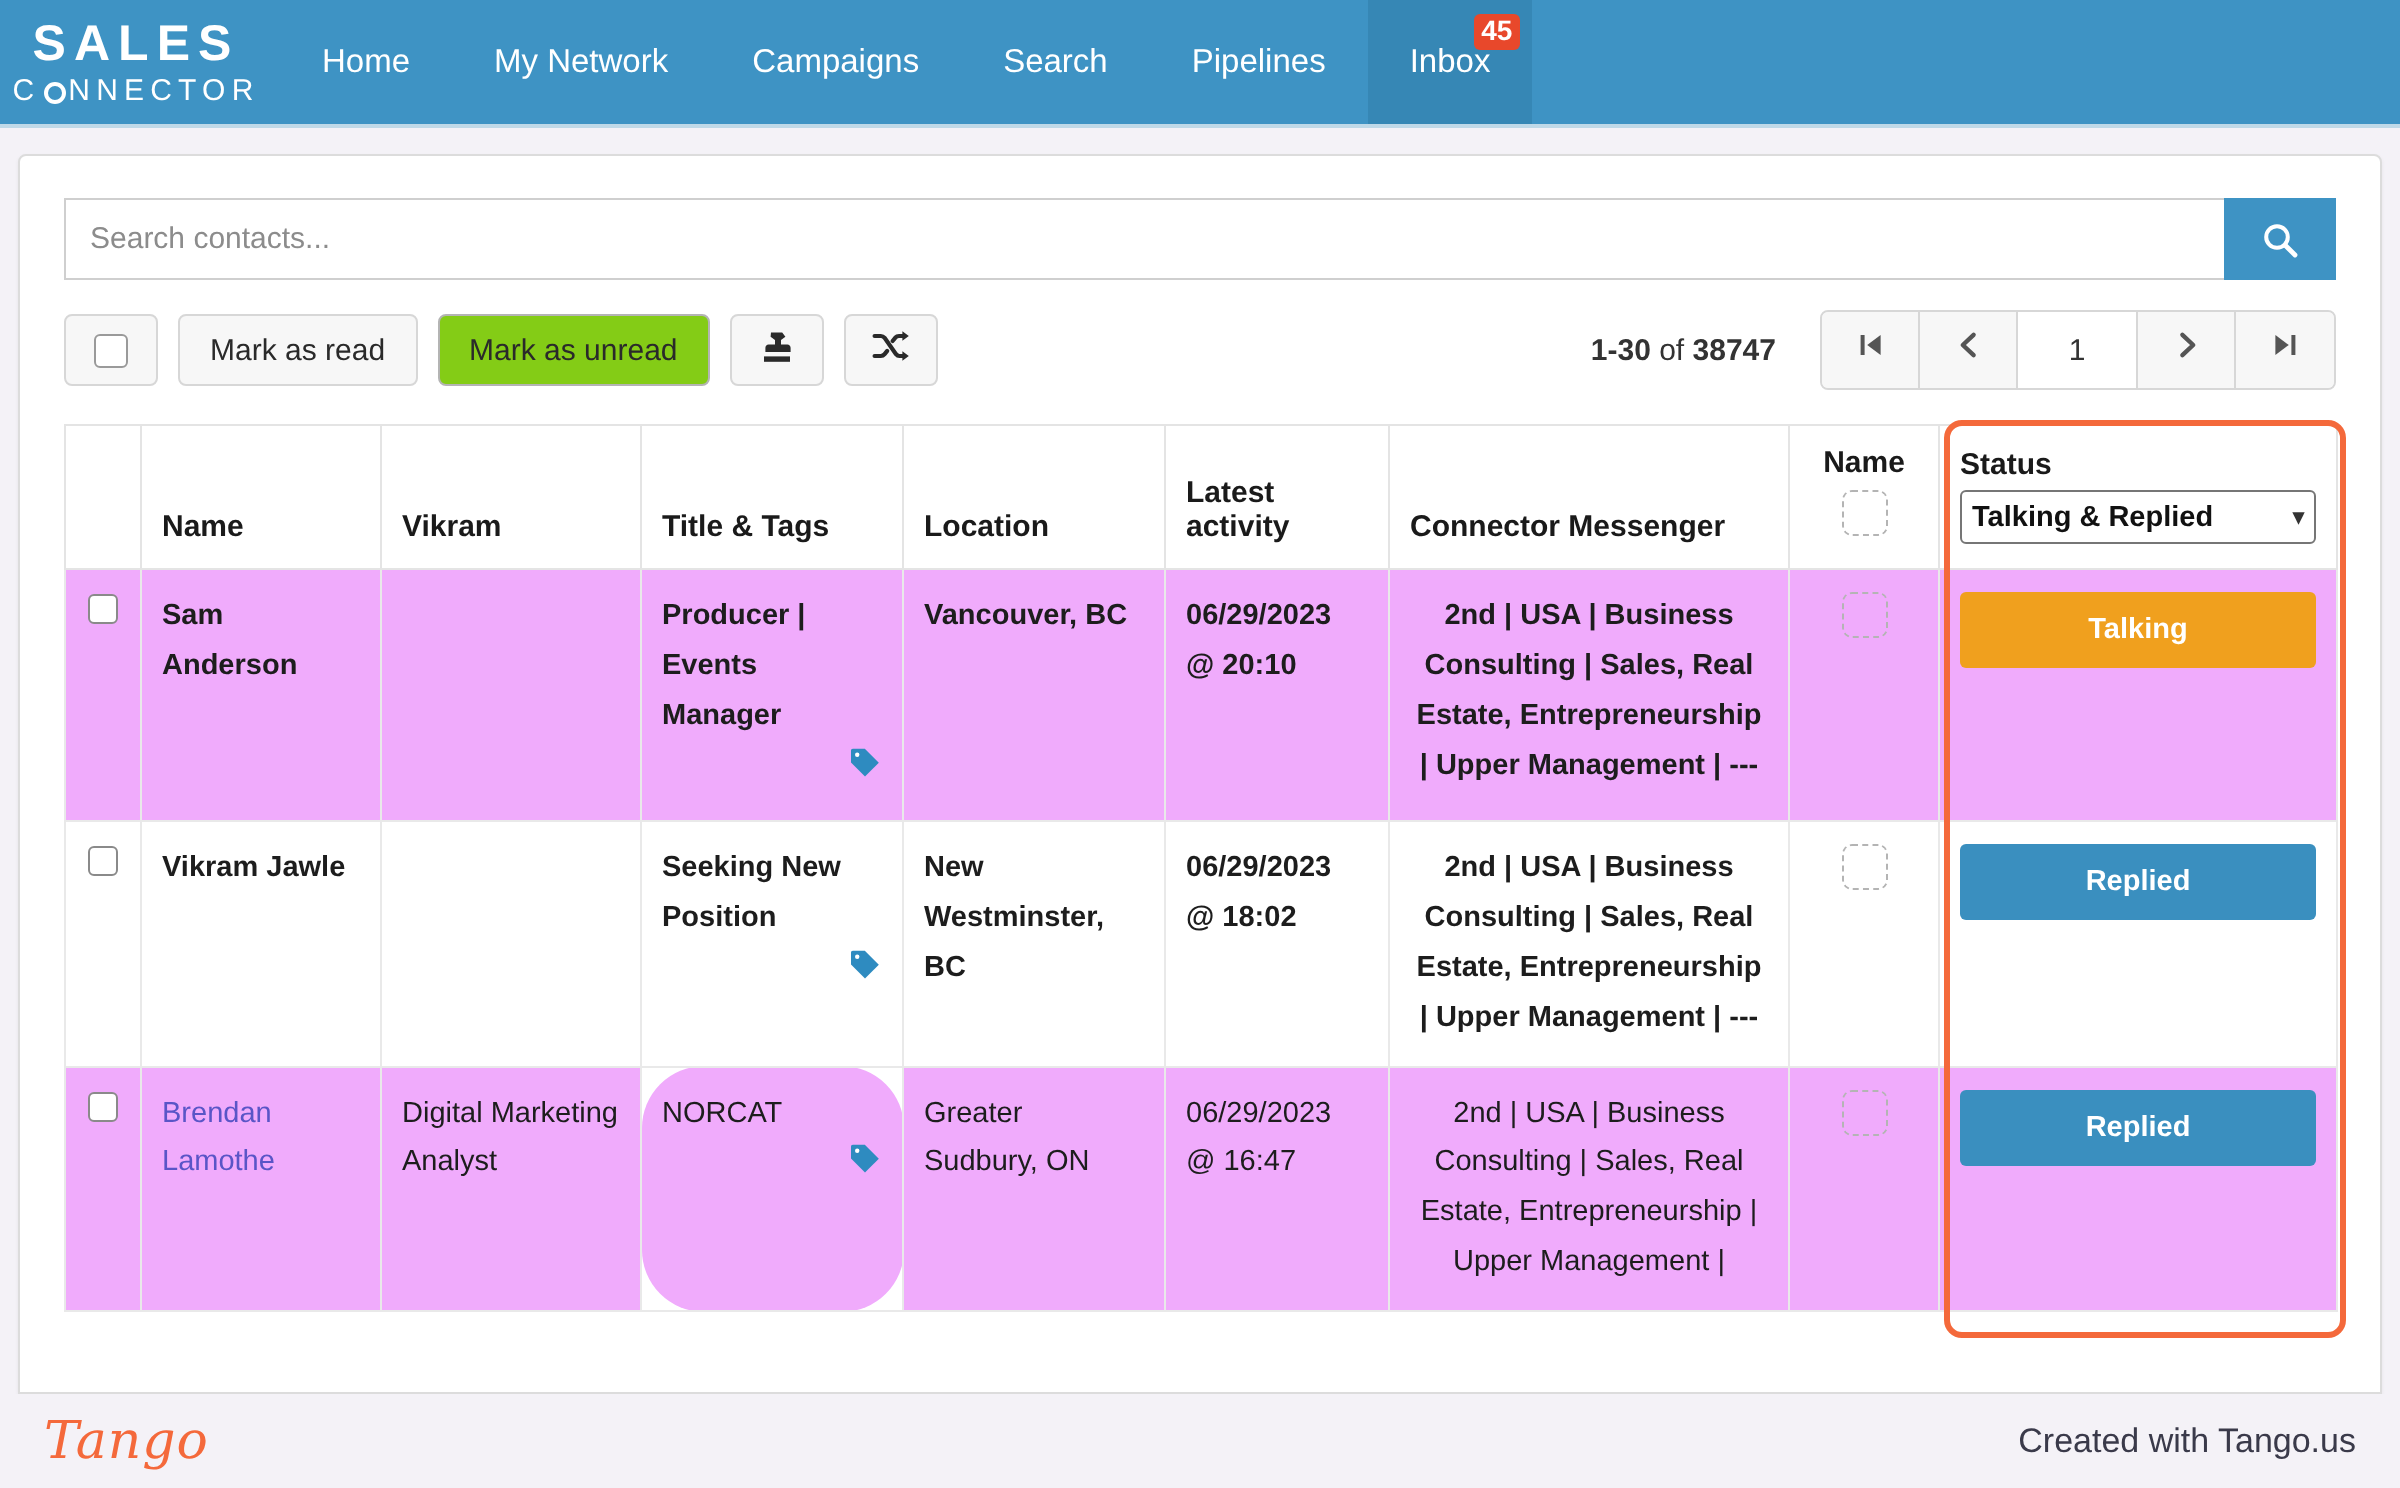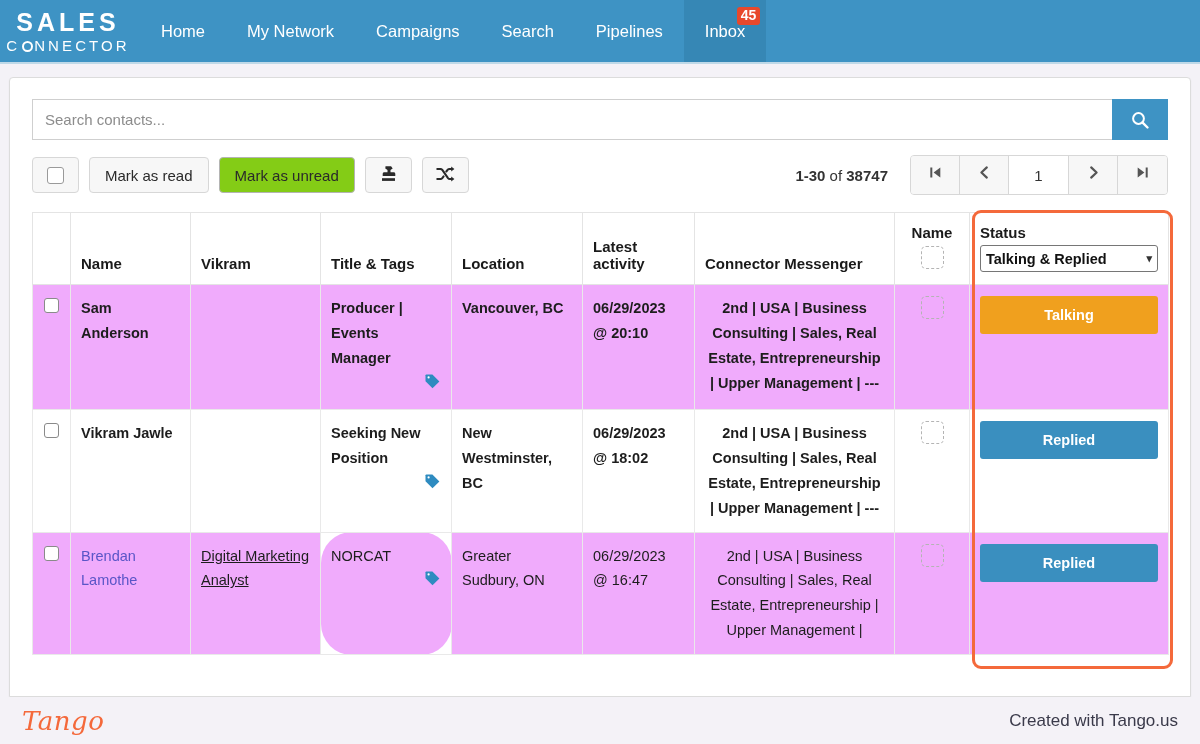--- a/index.html
+++ b/index.html
@@ -167,21 +167,21 @@
     vertical-align: top;
     padding: 11px 10px;
     font-size: 14.5px; color: #1d1d1d;
     line-height: 1.72;
   }
   tr.r-alt td { background: #f0abfc; }
   tr.r-plain td { background: #ffffff; }
   td.c-check { text-align: center; padding-top: 14px; }
   td.c-name  { font-weight: 700; color: #3b3bb5; }
   td.c-name.read { font-weight: 400; color: #5a55c7; }
-  td.c-company { font-weight: 700; text-decoration: underline; }
+  td.c-company { font-weight: 700; }
   td.c-company.read { font-weight: 400; }
   td.c-title { font-weight: 700; }
   td.c-title.read { font-weight: 400; border-radius: 31px; }
   td.c-loc { font-weight: 700; }
   td.c-loc.read { font-weight: 400; }
   td.c-act { font-weight: 700; }
   td.c-act.read { font-weight: 400; }
   td.c-msg { font-weight: 700; text-align: center; }
   td.c-msg.read { font-weight: 400; }
   td.c-label { text-align: center; }

